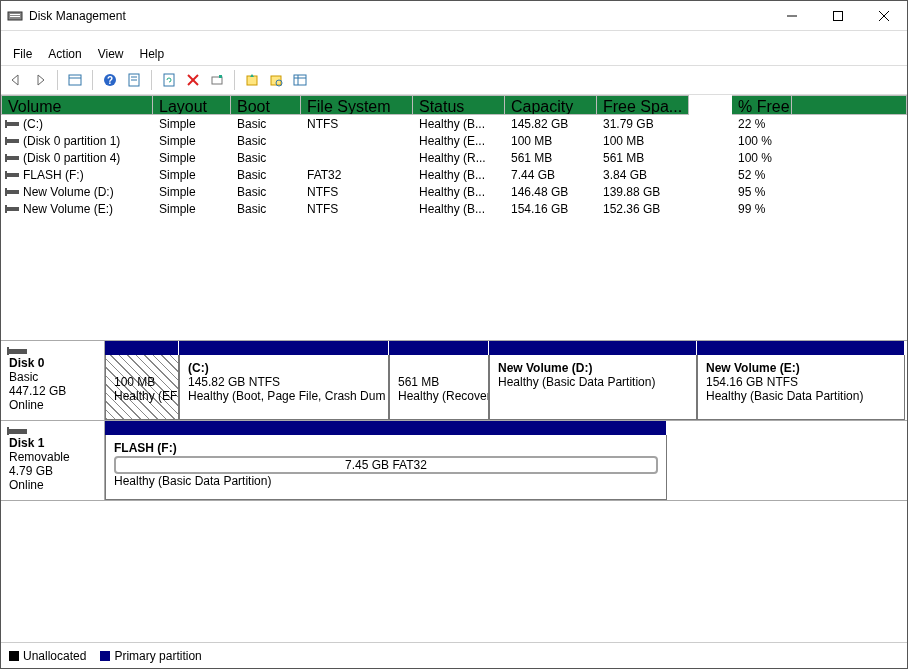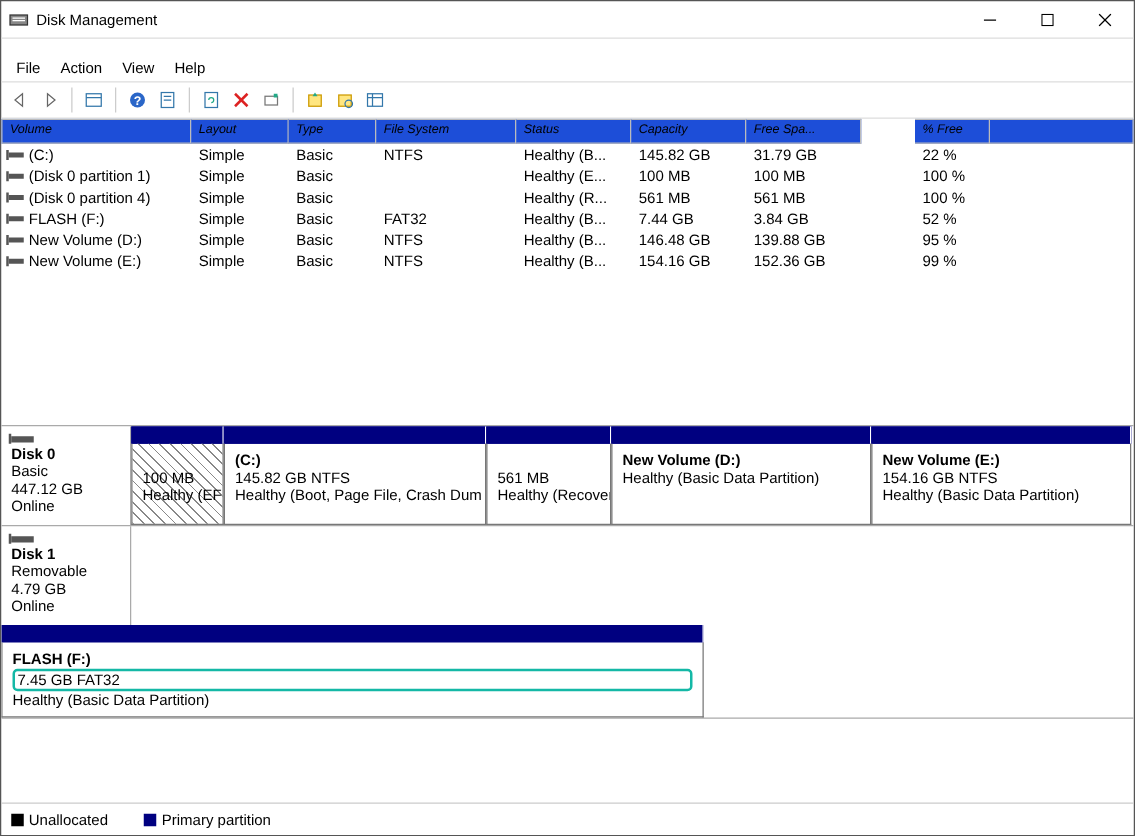--- a/index.html
+++ b/index.html
@@ -41,69 +41,69 @@
   .tbtn { width: 22px; height: 22px; display:flex; align-items:center; justify-content:center; border:1px solid transparent; }
   
   .grid {
     flex: 0 0 246px;
     border-bottom: 1px solid #aaa;
     overflow: hidden;
   }
   .thead { display:flex; height: 20px; }
   .th {
     border: 1px solid #bbb; border-left: none;
-    padding: 2px 6px; font-size: 10px; background:#1d4ed8;
-    overflow:hidden; white-space:nowrap;font-style:italic;
+    padding: 2px 6px; font-size: 16px; background:#15803d;
+    overflow:hidden; white-space:nowrap;
   }
   .th:first-child { border-left: 1px solid #bbb; }
   .th.fill { flex:1; }
   .tbody { }
   .trow { display:flex; height: 17px; align-items:center; }
   .td { padding: 0 6px; overflow:hidden; white-space:nowrap; font-size:12px; }
   .c-vol    { width: 152px; }
   .c-layout { width: 78px; }
   .c-type   { width: 70px; }
   .c-fs     { width: 112px; }
   .c-status { width: 92px; }
   .c-cap    { width: 92px; }
   .c-free   { width: 92px; }
   .c-pct    { width: 60px; margin-left: 43px; }
   .disk-icon { display:inline-block; width:12px; height:4px; background:#555; position:relative; margin-right:4px; vertical-align:middle; }
   .disk-icon::before { content:""; position:absolute; left:-2px; top:-2px; width:2px; height:8px; background:#555; }
   
   .graphical { flex:1; overflow:auto; }
   .disk-row { display:flex; border-top:1px solid #aaa; }
   .disk-row:first-child { border-top:none; }
-  .graphical .disk-row:last-child { border-bottom:1px solid #aaa;flex-direction:column; }
+  .graphical .disk-row:last-child { border-bottom:1px solid #aaa; }
   .disk-label {
     width: 104px; padding:8px; border-right:1px solid #aaa;
     display:flex; flex-direction:column; gap:0;
     font-size:12px;
   }
   .disk-label .dname { font-weight:bold; }
   .disk-parts { flex:1; display:flex; flex-direction:column; }
   .part-bar { height:14px; background:#000080; display:flex; }
   .part-bar .seg { height:100%; border-right:1px solid #fff; background:#000080; }
   .part-boxes { flex:1; display:flex; }
   .part-box {
     border:1px solid #777; border-top:none; padding:6px 8px; font-size:12px;
     display:flex; flex-direction:column; justify-content:flex-start;
     overflow:hidden; white-space:nowrap;
   }
   .part-box .pname { font-weight:bold; }
   .hatch {
     background-image: repeating-linear-gradient(45deg,#888 0,#888 1px,transparent 1px,transparent 6px);
   }
   .highlight {
-    border:2px solid #14b8a6; border-radius:4px; padding:0 2px; display:inline-block; margin-top:1px;
+    border:2px solid #a3a3a3; border-radius:4px; padding:0 2px; display:inline-block; margin-top:1px;text-align:center;
   }
   
   .legend {
     height: 26px; border-top:1px solid #ccc;
-    display:flex; align-items:center; gap:29px; padding:0 8px;
+    display:flex; align-items:center; gap:14px; padding:0 8px;
     font-size:12px;
   }
   .swatch { width:10px; height:10px; display:inline-block; margin-right:4px; vertical-align:middle; }
 </style>
 </head>
 <body>
 
 <div class="titlebar">
   <span class="app-icon">
     <svg viewBox="0 0 16 16">
@@ -208,21 +208,21 @@
         <line x1="5" y1="2" x2="5" y2="12" stroke="#37a"></line>
         <line x1="1" y1="5" x2="13" y2="5" stroke="#37a"></line>
       </svg>
     </div>
 </div>
 
 <div class="grid">
   <div class="thead">
     <div class="th c-vol">Volume</div>
     <div class="th c-layout">Layout</div>
-    <div class="th c-type">Type</div>
+    <div class="th c-type">Boot</div>
     <div class="th c-fs">File System</div>
     <div class="th c-status">Status</div>
     <div class="th c-cap">Capacity</div>
     <div class="th c-free">Free Spa...</div>
     <div class="th c-pct">% Free</div>
     <div class="th fill"></div>
   </div>
   <div class="tbody" id="tbody">
       <div class="trow">
         <div class="td c-vol"><span class="disk-icon"></span>(C:)</div>

